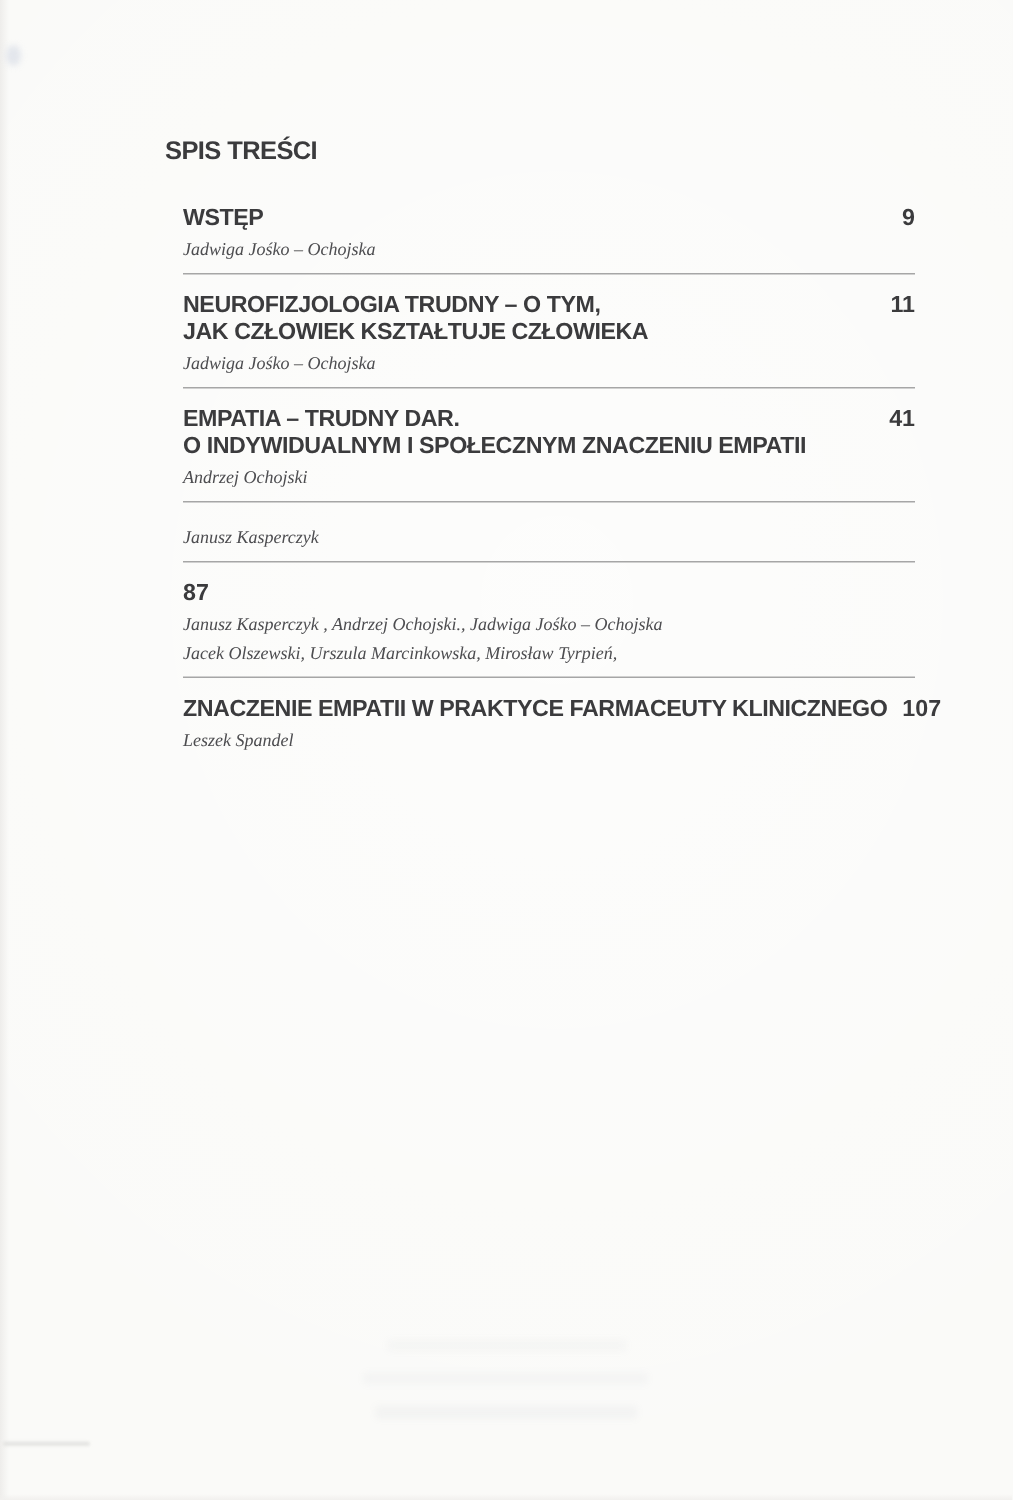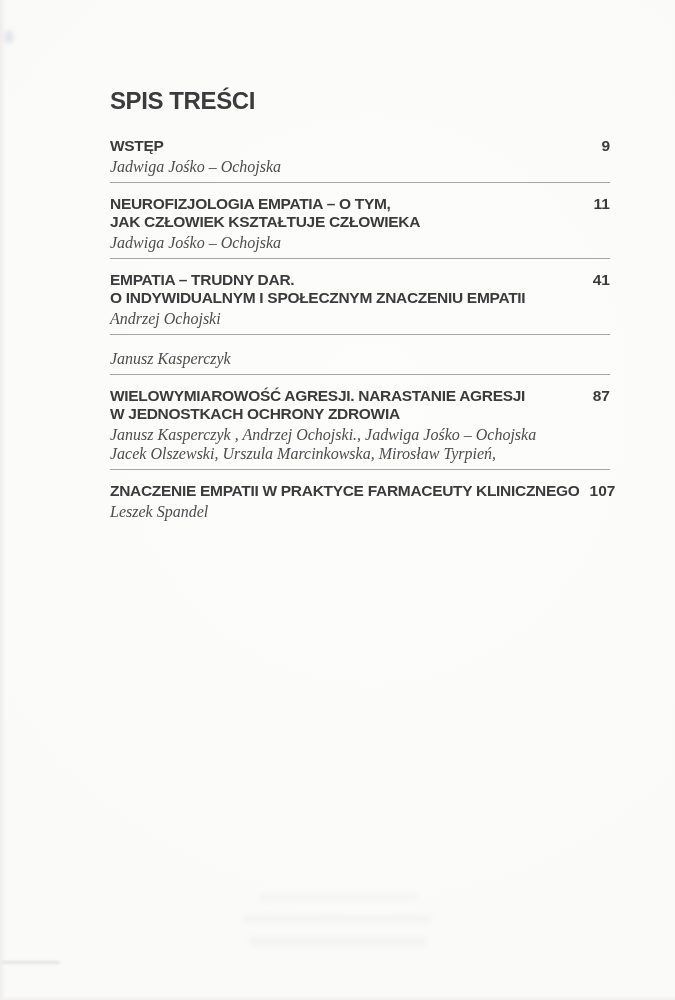--- a/index.html
+++ b/index.html
@@ -48,26 +48,27 @@
   .ghost.g2{left:242px;top:915px;width:190px;height:8px;opacity:.06;}
   .ghost.g3{left:250px;top:937px;width:175px;height:9px;opacity:.07;}
 
   
   .toc{
     position:absolute;left:110px;top:88px;width:500px;
     color:var(--title-color);
   }
   h1.toc-title{
     margin:0;
-    font-size:24px;line-height:25px;font-weight:bold;
+    font-size:17px;line-height:25px;font-weight:bold;
     letter-spacing:-0.4px;color:var(--title-color);
   }
   .toc-section{
     padding:12px 0 6px;
     border-bottom:1px solid var(--rule-color);
+    margin-left:12px;
   }
   .toc-section:first-child{padding-top:24px;}
   .toc-section:last-child{border-bottom:none;}
   .row{
     display:flex;align-items:flex-start;justify-content:space-between;gap:10px;
   }
   .titles{
     margin:0;font-weight:bold;
     font-size:15.5px;line-height:18px;letter-spacing:-0.3px;
     color:var(--title-color);
@@ -75,21 +76,21 @@
   .t-line{white-space:nowrap;}
   .pageno{
     flex:0 0 auto;
     font-weight:bold;font-size:15.5px;line-height:18px;
     color:var(--pageno-color);
   }
   .authors{margin-top:2px;}
   .a-line{
     font-family:"Liberation Serif", serif;
     font-style:italic;
-    font-size:16px;line-height:19px;
+    font-size:12px;line-height:19px;
     color:var(--author-color);
     white-space:nowrap;
   }
 </style>
 </head>
 <body>
 
 <div class="page">
   <div class="edge-left"></div>
   <div class="edge-bottom"></div>
@@ -110,21 +111,21 @@
       <span class="pageno">9</span>
     </div>
     <div class="authors">
             <div class="a-line">Jadwiga Jośko – Ochojska</div>
           </div>
   </section>
 
   <section class="toc-section">
     <div class="row">
       <h2 class="titles">
-              <div class="t-line">NEUROFIZJOLOGIA EMPATIA – O TYM,</div>
+              <div class="t-line">NEUROFIZJOLOGIA TRUDNY – O TYM,</div>
               <div class="t-line">JAK CZŁOWIEK KSZTAŁTUJE CZŁOWIEKA</div>
             </h2>
       <span class="pageno">11</span>
     </div>
     <div class="authors">
             <div class="a-line">Jadwiga Jośko – Ochojska</div>
           </div>
   </section>
 
   <section class="toc-section">
@@ -142,24 +143,20 @@
 
 
   <section class="toc-section">
     <div class="authors">
             <div class="a-line">Janusz Kasperczyk</div>
           </div>
   </section>
 
   <section class="toc-section">
     <div class="row">
-      <h2 class="titles">
-              <div class="t-line">WIELOWYMIAROWOŚĆ AGRESJI. NARASTANIE AGRESJI</div>
-              <div class="t-line">W JEDNOSTKACH OCHRONY ZDROWIA</div>
-            </h2>
       <span class="pageno">87</span>
     </div>
     <div class="authors">
             <div class="a-line">Janusz Kasperczyk , Andrzej Ochojski., Jadwiga Jośko – Ochojska</div>
             <div class="a-line">Jacek Olszewski, Urszula Marcinkowska, Mirosław Tyrpień,</div>
           </div>
   </section>
 
   <section class="toc-section">
     <div class="row">

